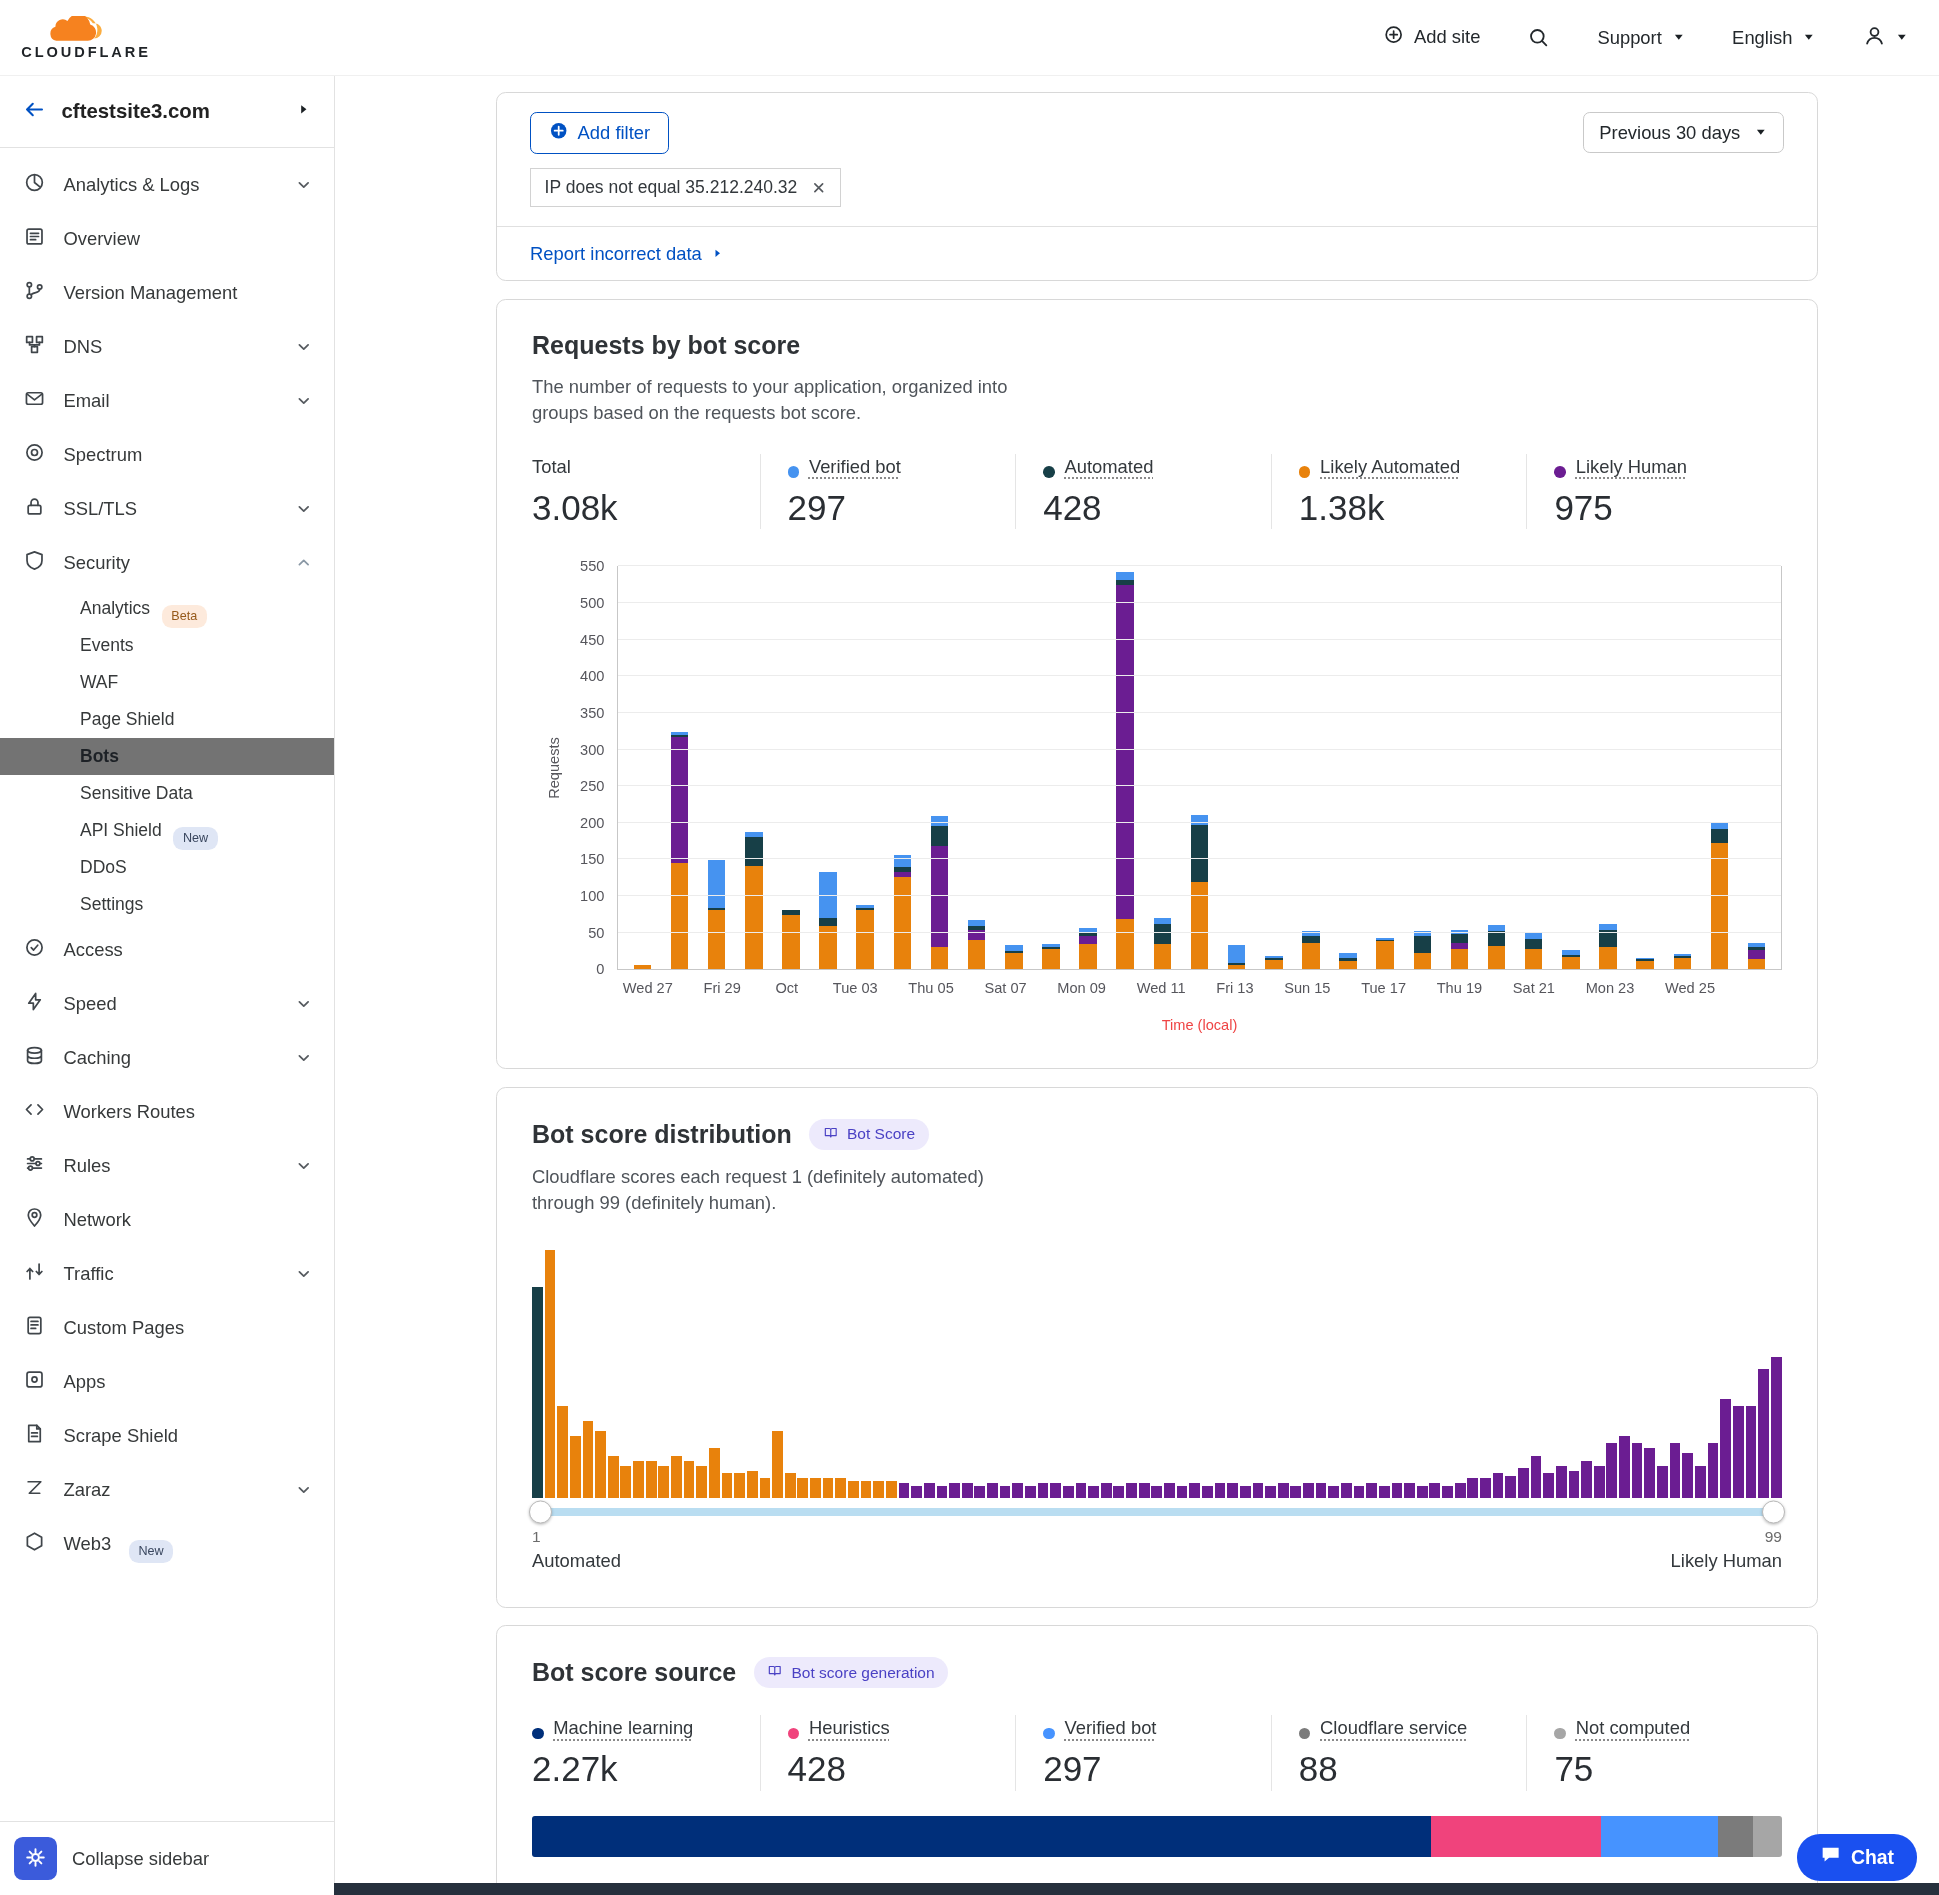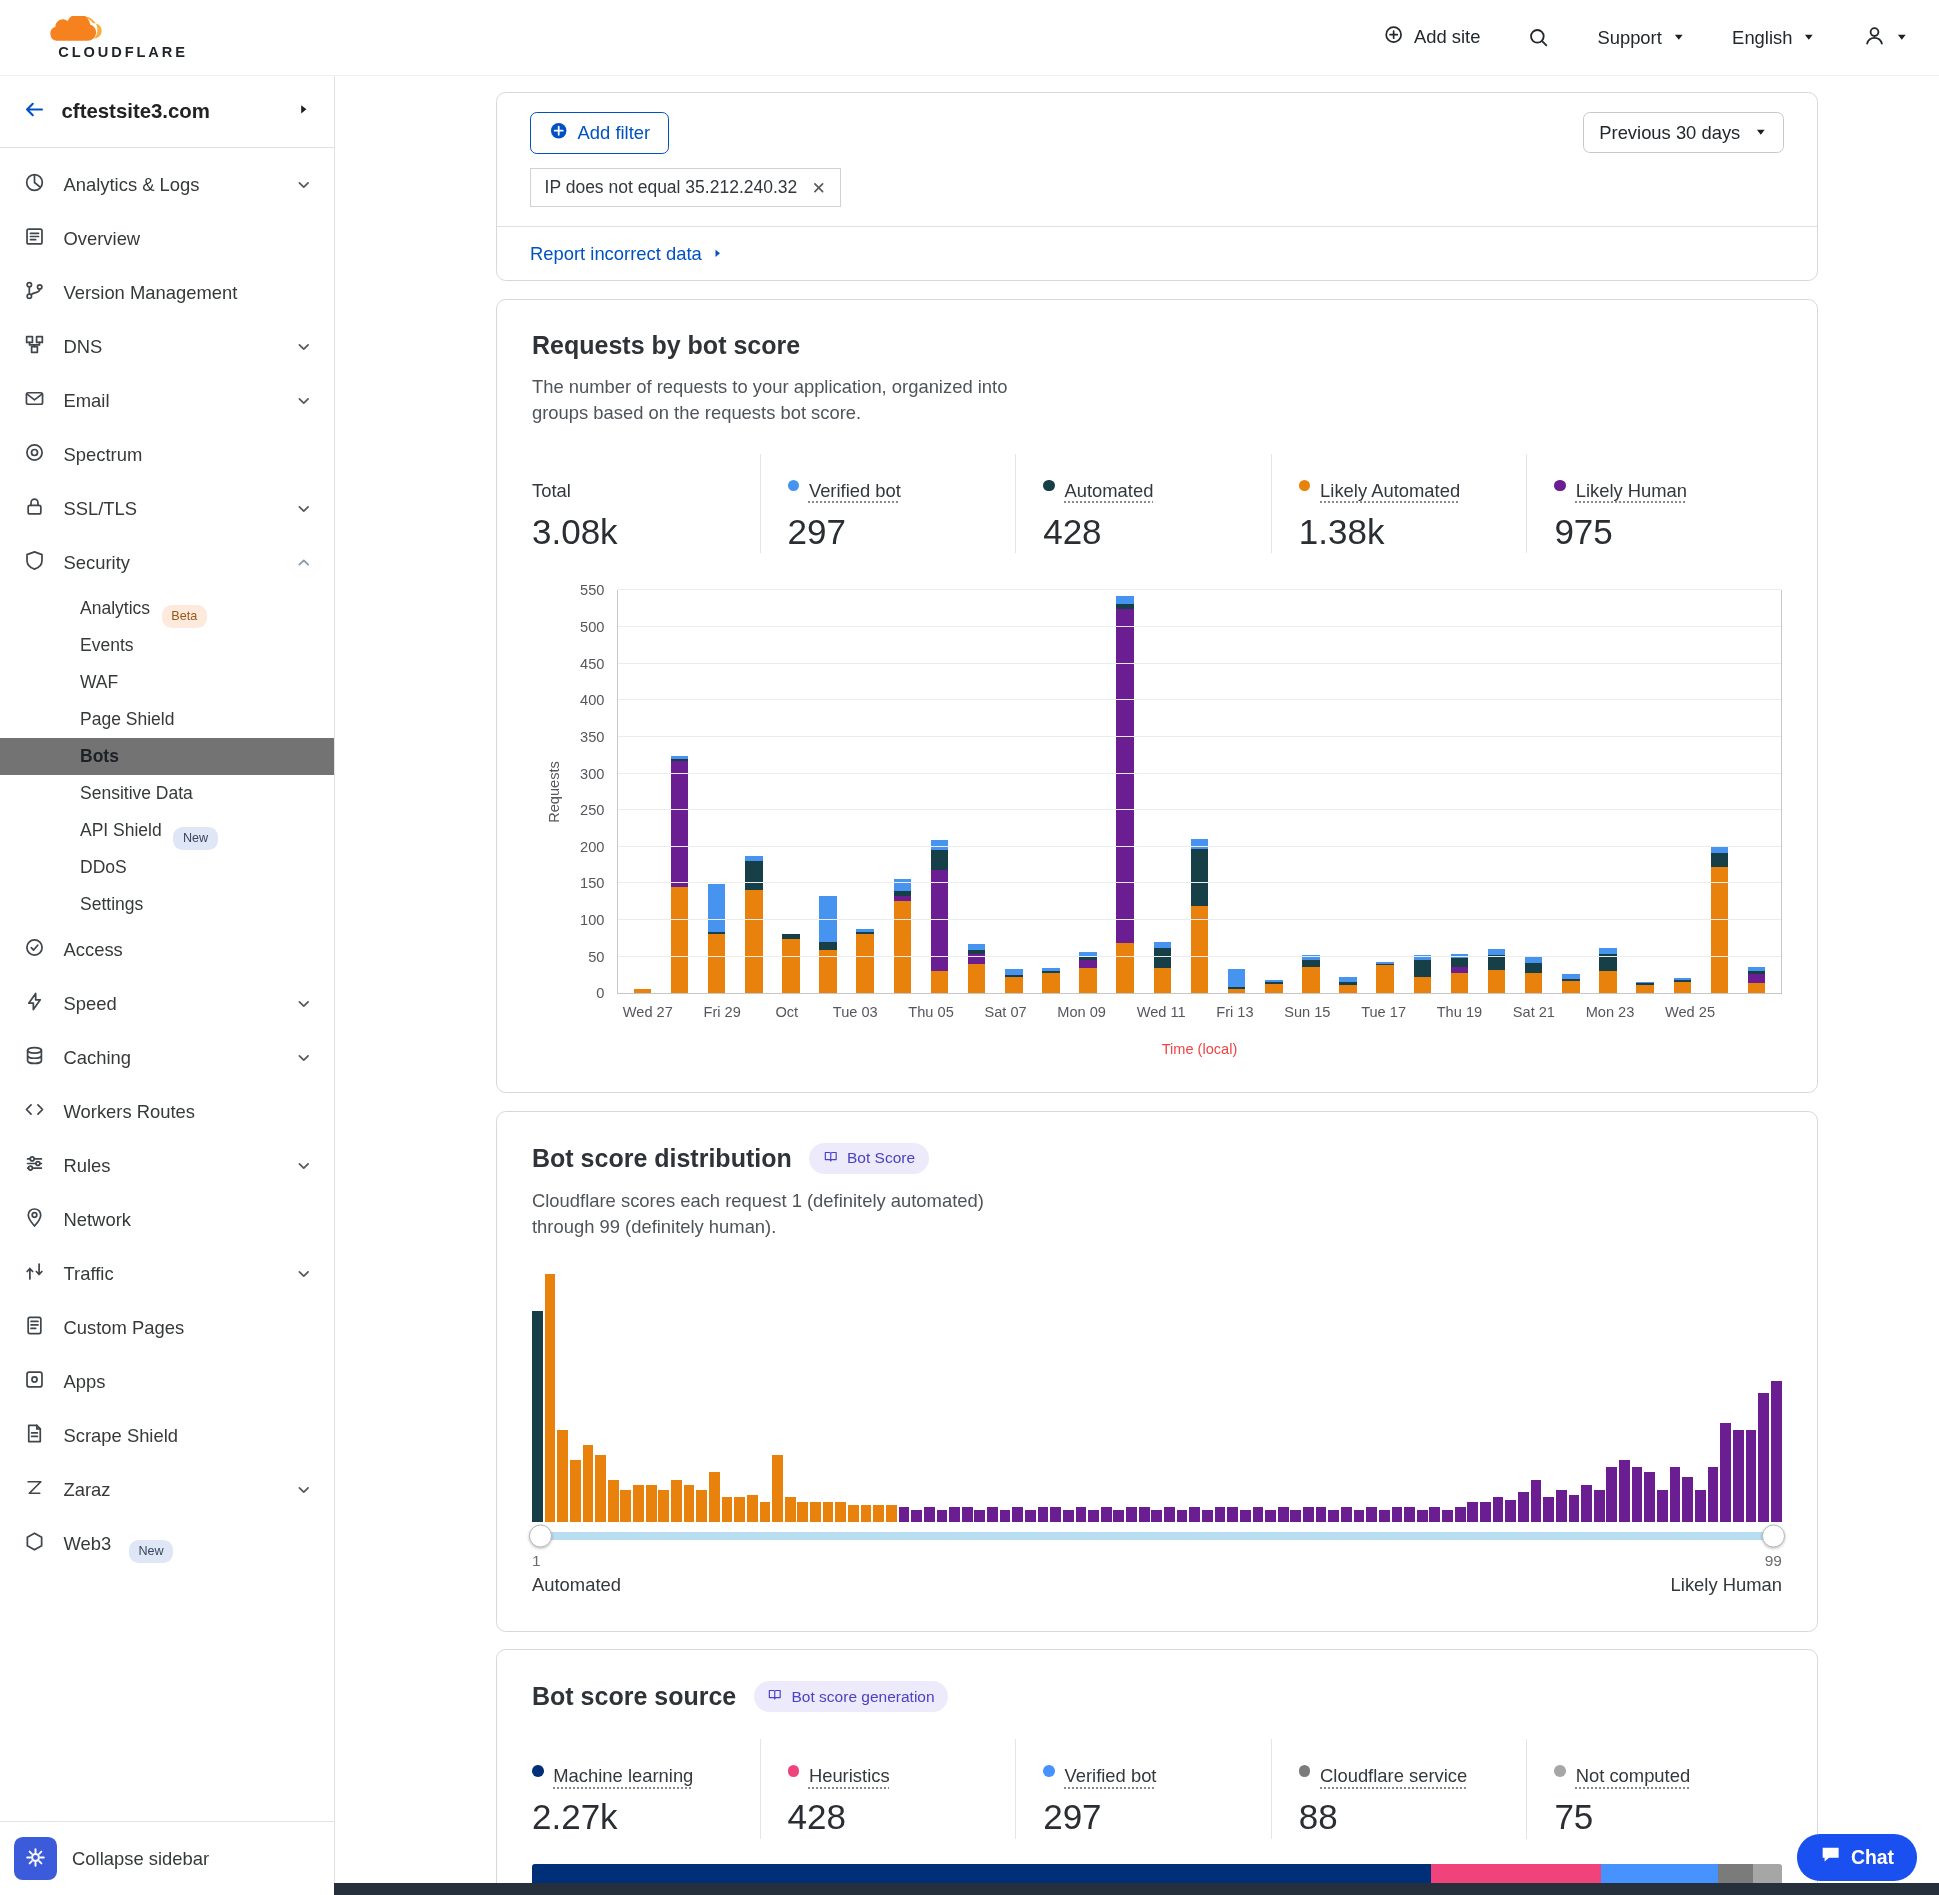--- a/index.html
+++ b/index.html
@@ -5,21 +5,21 @@
 *{box-sizing:border-box;}
 html,body{margin:0;padding:0;}
 body{width:1940px;height:1895px;position:relative;overflow:hidden;background:#fff;
   font-family:"Liberation Sans","DejaVu Sans",sans-serif;color:#36393a;}
 
 
 header.topbar{height:76px;display:flex;align-items:center;justify-content:space-between;
   padding:0 31px 0 21.3px;border-bottom:1px solid #f0f0f0;}
 .logo{display:flex;flex-direction:column;}
 .logo svg{margin-left:17.5px;}
-.logo-text{font-size:14.6px;font-weight:700;letter-spacing:2.9px;color:#1f2327;margin-top:1px;margin-left:37px;}
+.logo-text{font-size:14.6px;font-weight:700;letter-spacing:2.9px;color:#1f2327;margin-top:1px;}
 .header-right{display:flex;align-items:center;gap:47px;font-size:18.4px;color:#23282c;}
 .header-item{display:flex;align-items:center;gap:9.7px;cursor:pointer;}
 
 
 aside.sidebar{position:absolute;top:76px;left:0;bottom:0;width:335px;background:#fff;
   border-right:1px solid #e2e2e2;}
 .site-row{display:flex;align-items:center;gap:15.5px;height:72px;padding:0 23px;border-bottom:1px solid #e2e2e2;}
 .site-name{font-size:20.4px;font-weight:700;color:#222;flex:1;}
 nav.side-nav{padding-top:9.7px;}
 .nav-item{display:flex;align-items:center;gap:17.5px;height:54px;padding:0 23px;font-size:18.4px;cursor:pointer;}
@@ -50,21 +50,21 @@
   display:flex;align-items:center;gap:9.7px;cursor:pointer;}
 
 .card.section{margin-top:17.5px;padding:31px 35px 35px;}
 h2.card-title{margin:0;font-size:25px;font-weight:700;color:#2f3337;}
 .title-row{display:flex;align-items:center;gap:17.5px;}
 .desc{margin:13.6px 0 0;font-size:18.4px;line-height:1.45;color:#4f545a;}
 .stats-row{display:flex;margin-top:27px;}
 .stat{flex:1;padding:1.9px 27px;}
 .stat:first-child{padding-left:0;}
 .stat + .stat{border-left:1px solid #e5e5e5;}
-.stat-label{display:flex;align-items:flex-start;gap:9.7px;font-size:18.4px;color:#33383c;white-space:nowrap;margin-top:24px;}
+.stat-label{display:flex;align-items:flex-end;gap:9.7px;font-size:18.4px;color:#33383c;white-space:nowrap;}
 .dot{width:11.6px;height:11.6px;border-radius:50%;flex:none;}
 .u-dotted{text-decoration:underline dotted #8a8a8a 1.5px;text-underline-offset:4.9px;}
 .stat-value{margin-top:9.7px;font-size:35px;color:#2a2e33;}
 
 
 .chart-wrap{position:relative;margin-top:37px;padding-left:85px;}
 .plot{position:relative;height:404px;border-left:1px solid #c7c7c7;border-right:1px solid #c7c7c7;border-bottom:1px solid #c7c7c7;}
 .gline{position:absolute;left:0;right:0;height:0;border-top:1px solid #ececec;}
 .ylab{position:absolute;right:calc(100% + 13.6px);transform:translateY(50%);font-size:14.6px;color:#56565c;}
 .yaxis-title{position:absolute;left:13.6px;top:404px;width:404px;transform:rotate(-90deg);

